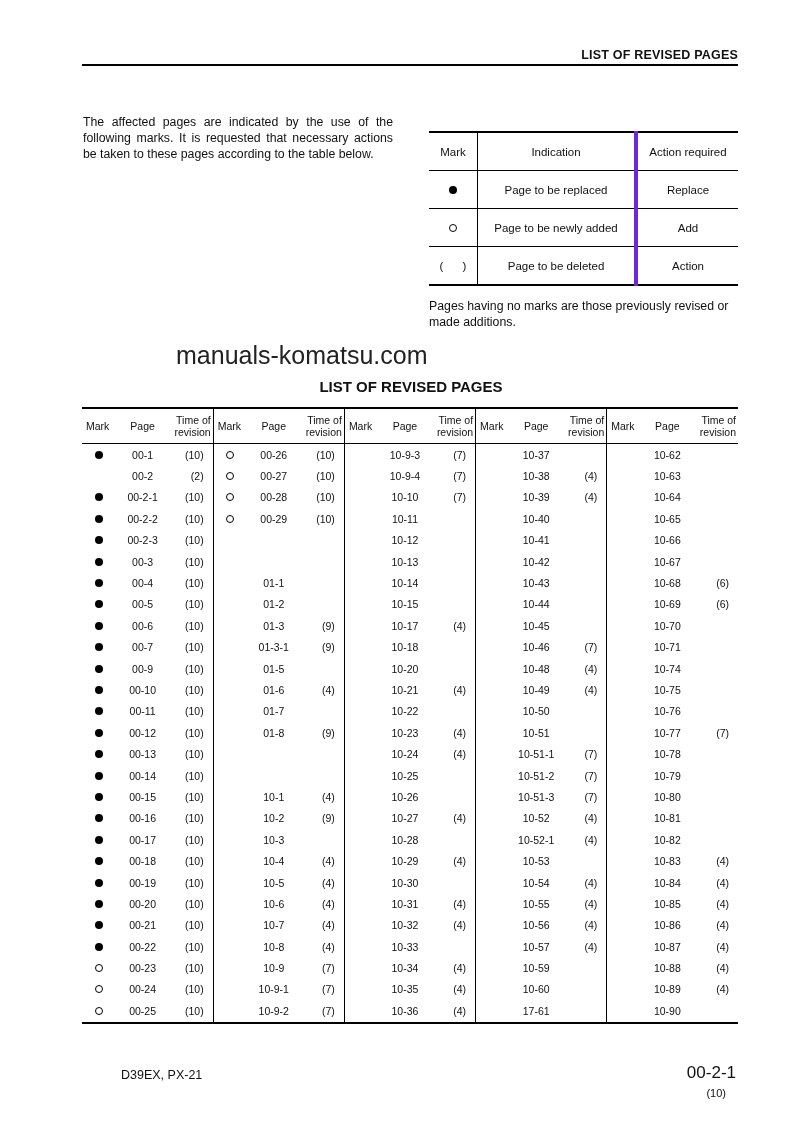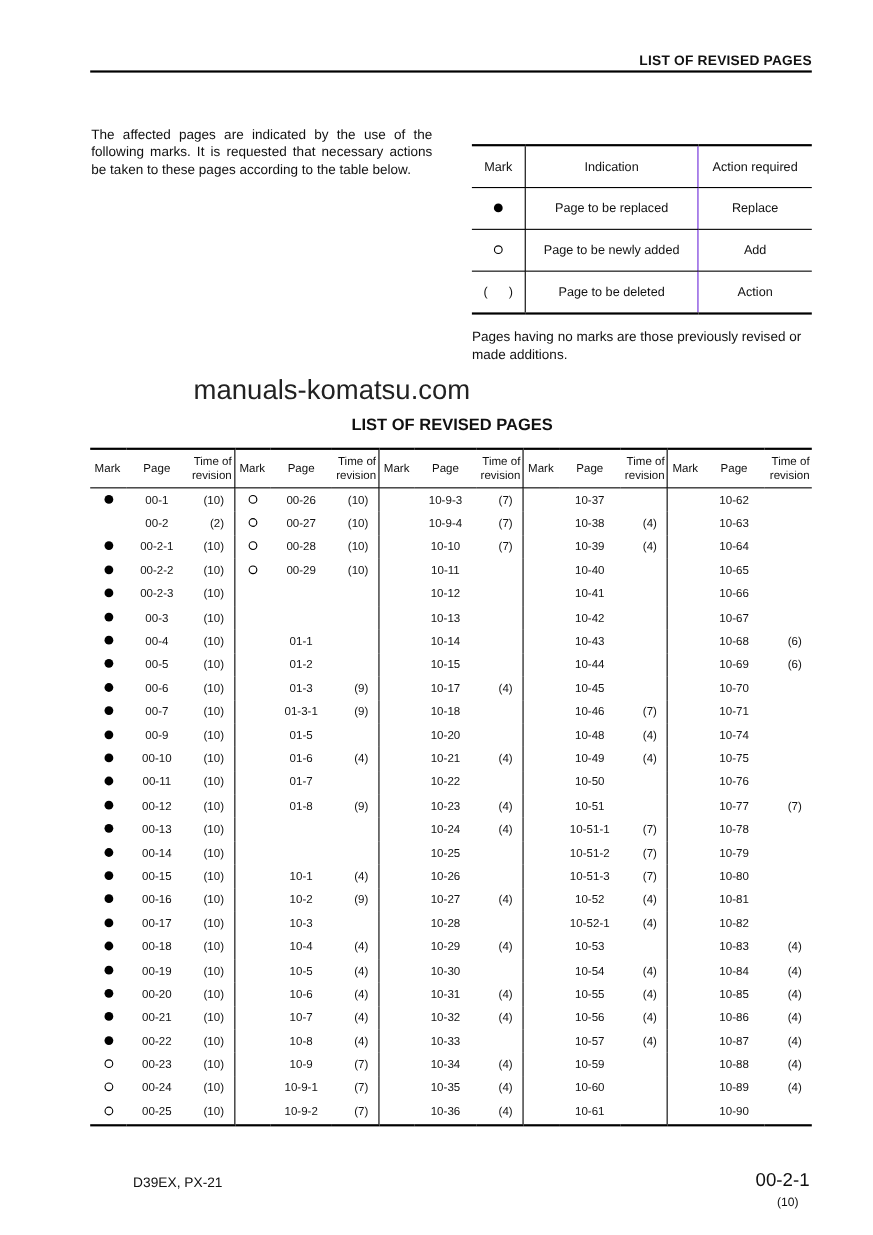--- a/index.html
+++ b/index.html
@@ -5,21 +5,21 @@
   html, body { margin: 0; padding: 0; background: #ffffff; }
   body { width: 794px; height: 1123px; position: relative; font-family: "Liberation Sans", sans-serif; color: #111; overflow: hidden; }
   .header-title { position: absolute; right: 56px; top: 48px; font-size: 12.5px; font-weight: bold; letter-spacing: 0.2px; }
   .header-rule { position: absolute; left: 82px; right: 56px; top: 64px; border-top: 2px solid #000; }
   .intro { position: absolute; left: 83px; top: 114px; width: 310px; font-size: 12.3px; line-height: 16px; text-align: justify; }
   .legend { position: absolute; left: 429px; top: 131px; width: 309px; border-collapse: collapse; font-size: 11.5px; }
   .legend td, .legend th { font-weight: normal; text-align: center; height: 37px; padding: 0; border-bottom: 1px solid #000; }
   .legend tr:first-child th { border-top: 2px solid #000; }
   .legend tr:last-child td { border-bottom: 2px solid #000; }
   .legend .c1 { width: 48px; border-right: 1px solid #000; }
-  .legend .c2 { width: 156px; border-right: 1px solid #6d28d9; }
+  .legend .c2 { width: 156px; border-right: 4px solid #6d28d9; }
   .legend-note { position: absolute; left: 429px; top: 298px; width: 312px; font-size: 12.3px; line-height: 16px; }
   .watermark { position: absolute; left: 176px; top: 341px; font-size: 25px; color: #222; }
   .list-title { position: absolute; left: 0; right: 0; top: 378px; text-align: center; font-size: 15px; font-weight: bold; padding-left: 28px; }
   .revtable { position: absolute; left: 82px; top: 407px; width: 656px; border-collapse: collapse; font-size: 10.5px; table-layout: fixed; }
   .revtable th { font-weight: normal; height: 34px; padding: 0; border-top: 2px solid #000; border-bottom: 1px solid #000; line-height: 12px; }
   .revtable td { height: 21.4px; padding: 0; text-align: center; }
   .revtable tbody tr:last-child td { border-bottom: 2px solid #000; }
   .revtable .gsep { border-right: 1px solid #000; }
   .revtable th.mk { text-align: left; padding-left: 4px; }
   .revtable th.tr { text-align: right; padding-right: 2px; }
@@ -556,21 +556,21 @@
         <td><span class="dot-open"></span></td>
         <td class="pg">00-25</td>
         <td class="tm gsep">(10)</td>
         <td></td>
         <td class="pg">10-9-2</td>
         <td class="tm gsep">(7)</td>
         <td></td>
         <td class="pg">10-36</td>
         <td class="tm gsep">(4)</td>
         <td></td>
-        <td class="pg">10-61</td>
+        <td class="pg">17-61</td>
         <td class="tm gsep"></td>
         <td></td>
         <td class="pg">10-90</td>
         <td class="tm"></td>
       </tr>
     </tbody>
 </table>
 
 <div class="footer-model">D39EX, PX-21</div>
 <div class="footer-page">00-2-1</div>

